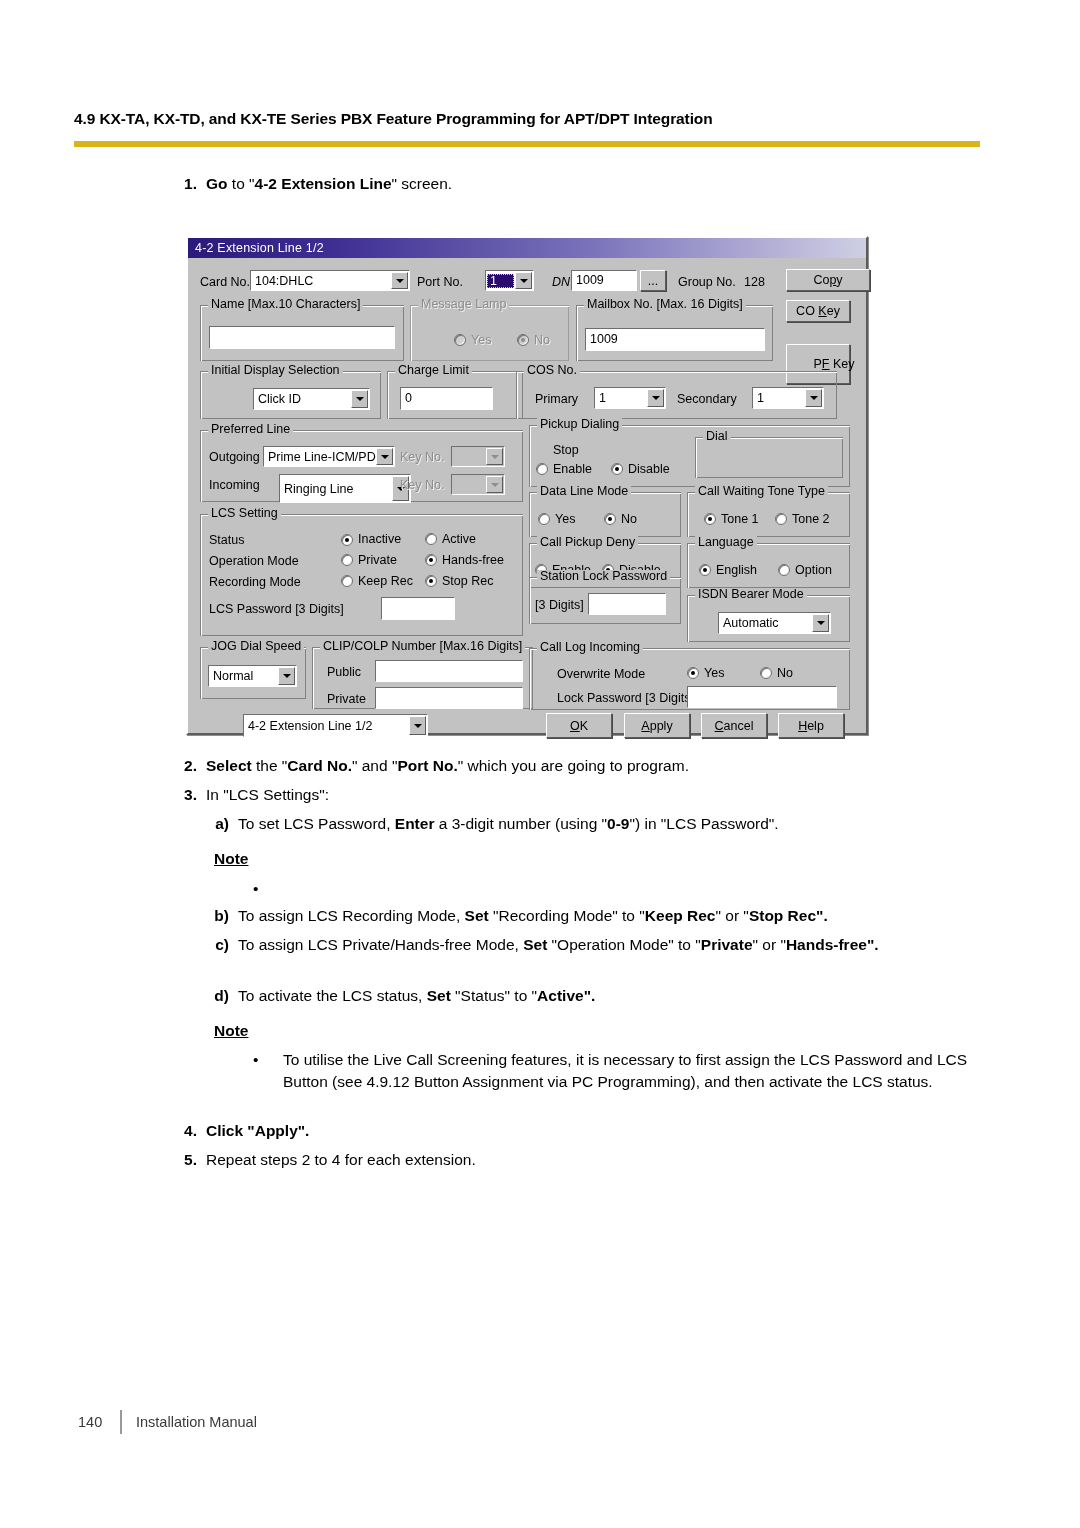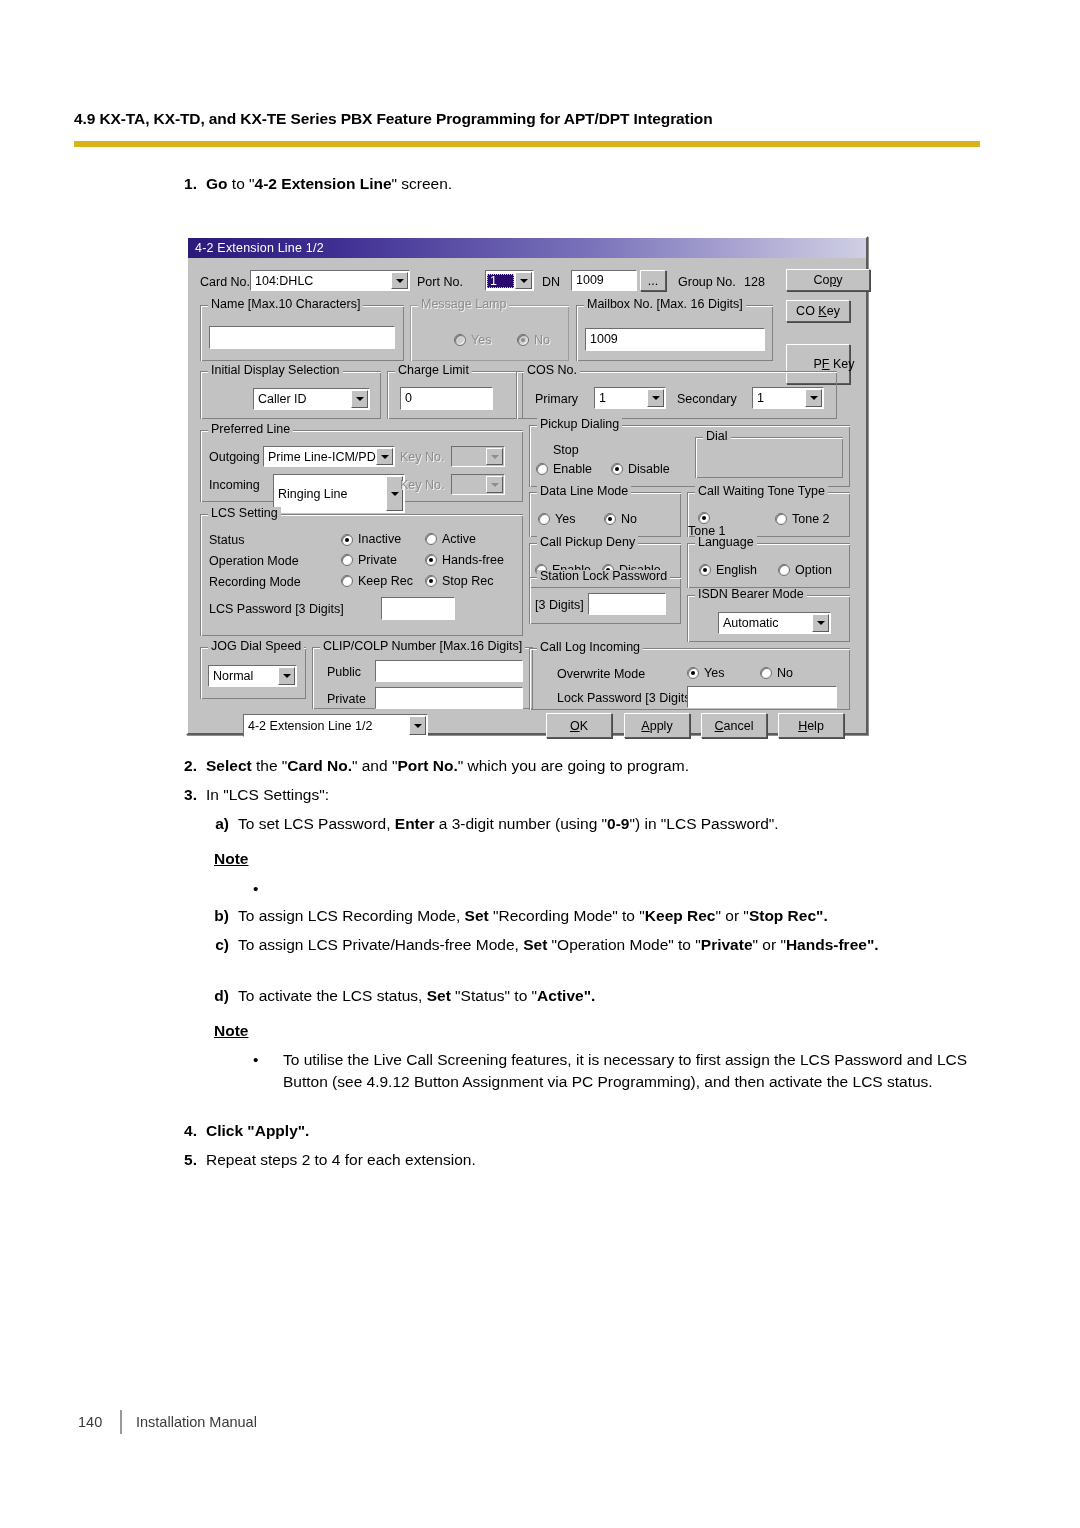--- a/index.html
+++ b/index.html
@@ -309,21 +309,21 @@
     </div>
 
     <div class="lbl" style="left:229px; top:17px;">Port No.</div>
     <div class="combo sel" style="left:297px; top:12px; width:49px; height:21px;">
       <span class="cval">1</span>
       <span class="arrow">
           <i></i>
         </span>
     </div>
 
-    <div class="lbl" style="left:354px; top:17px;">DN</div>
+    <div class="lbl" style="left:364px; top:17px;font-style:italic;">DN</div>
     <div class="fld" style="left:383px; top:12px; width:66px; height:21px;">1009</div>
     <div class="btn" style="left:452px; top:12px; width:26px; height:21px;">
       <span>...</span>
     </div>
 
     <div class="lbl" style="left:490px; top:17px;">Group No.</div>
     <div class="lbl" style="left:556px; top:17px;">128</div>
 
     <div class="btn" style="left:598px; top:11px; width:84px; height:22px;">
       <span><span>Co</span><u>p</u><span>y</span></span>
@@ -353,21 +353,21 @@
     </div>
 
     <div class="grp" style="left:388px; top:47px; width:197px; height:56px;">
       <span class="cap">Mailbox No. [Max. 16 Digits]</span>
       <div class="fld" style="left:8px; top:22px; width:180px; height:23px;">1009</div>
     </div>
 
     <div class="grp" style="left:12px; top:113px; width:181px; height:48px;">
       <span class="cap">Initial Display Selection</span>
       <div class="combo" style="left:52px; top:16px; width:117px; height:22px;">
-        <span class="cval">Caller ID</span>
+        <span class="cval">Click ID</span>
         <span class="arrow">
             <i></i>
           </span>
       </div>
     </div>
 
     <div class="grp" style="left:199px; top:113px; width:136px; height:48px;">
       <span class="cap">Charge Limit</span>
       <div class="fld" style="left:12px; top:15px; width:93px; height:23px;">0</div>
     </div>
@@ -400,21 +400,21 @@
           </span>
       </div>
       <div class="lbl dis" style="left:199px; top:19px;">Key No.</div>
       <div class="combo dis" style="left:250px; top:15px; width:54px; height:21px;">
         <span class="cval"></span>
         <span class="arrow">
             <i></i>
           </span>
       </div>
       <div class="lbl" style="left:8px; top:47px;">Incoming</div>
-      <div class="combo" style="left:72px; top:43px; width:132px; height:39px;justify-content:center;">
+      <div class="combo" style="left:78px; top:43px; width:132px; height:29px;justify-content:center;">
         <span class="cval">Ringing Line</span>
         <span class="arrow">
             <i></i>
           </span>
       </div>
       <div class="lbl dis" style="left:199px; top:47px;">Key No.</div>
       <div class="combo dis" style="left:250px; top:43px; width:54px; height:21px;">
         <span class="cval"></span>
         <span class="arrow">
             <i></i>
@@ -483,21 +483,21 @@
         <span>Yes</span>
       </div>
       <div class="radio on" style="left:74px; top:19px;">
         <span class="mk"></span>
         <span>No</span>
       </div>
     </div>
 
     <div class="grp" style="left:499px; top:234px; width:163px; height:45px;">
       <span class="cap">Call Waiting Tone Type</span>
-      <div class="radio on" style="left:0; top:19px;flex-direction:column;">
+      <div class="radio on" style="left:16px; top:19px;">
         <span class="mk"></span>
         <span>Tone 1</span>
       </div>
       <div class="radio" style="left:87px; top:19px;">
         <span class="mk"></span>
         <span>Tone 2</span>
       </div>
     </div>
 
     <div class="grp" style="left:341px; top:285px; width:152px; height:45px;">

